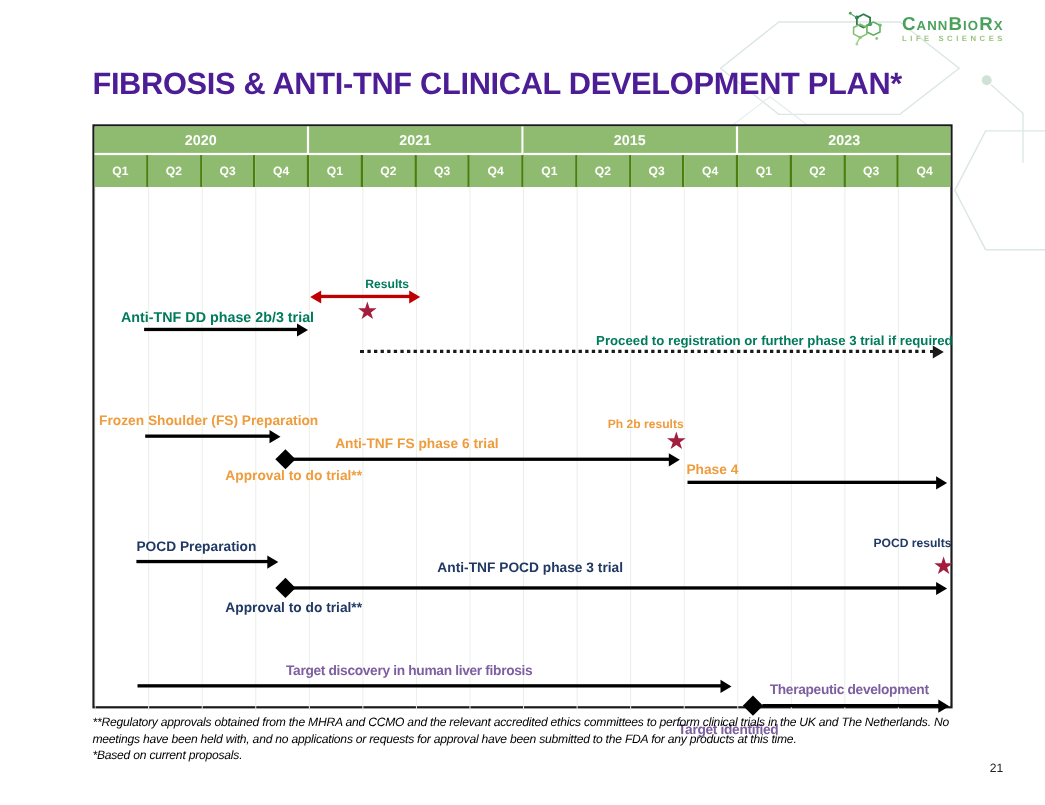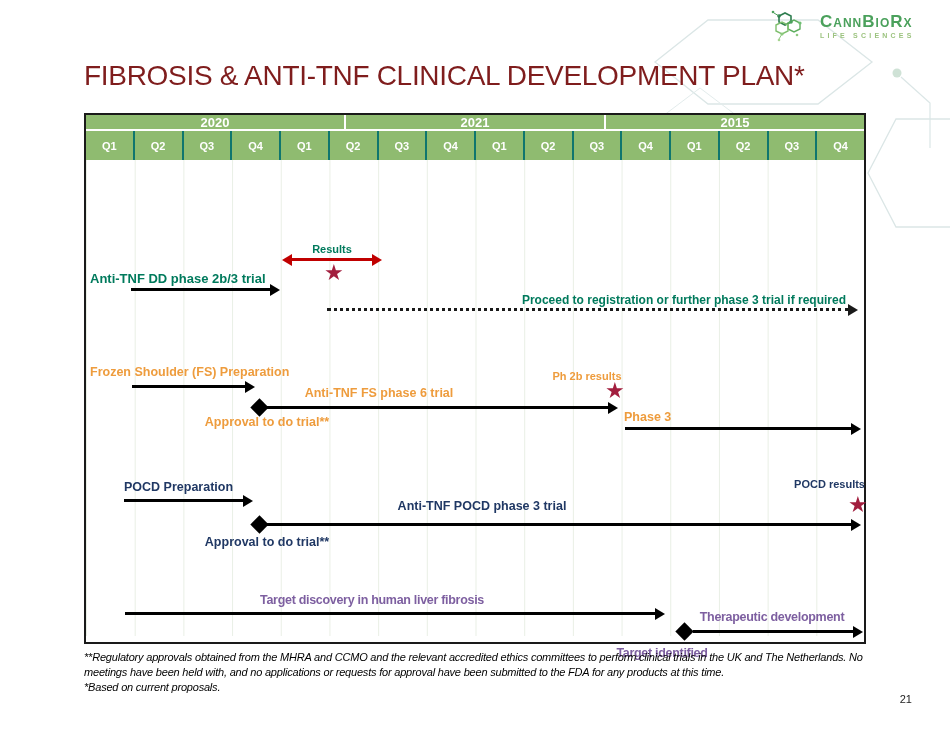--- a/index.html
+++ b/index.html
@@ -11,51 +11,51 @@
   #bg-decor{position:absolute;inset:0;pointer-events:none;}
   
   .logo{position:absolute;top:8px;left:766px;display:flex;align-items:center;gap:16px;}
   .logo-text{display:flex;flex-direction:column;line-height:1;}
   .logo-brand{
     font-variant:small-caps;font-weight:bold;font-size:17px;letter-spacing:1px;color:#4ba15c;
   }
   .logo-tagline{font-size:7px;letter-spacing:3.2px;color:#9cc37f;margin-top:2px;font-weight:bold;}
   
   .page-title{
-    position:absolute;left:84px;top:60px;font-size:28px;font-weight:normal;
-    color:#7f1d1d;letter-spacing:-0.3px;white-space:nowrap;
+    position:absolute;left:84px;top:60px;font-size:28px;font-weight:bold;
+    color:#4c1d95;letter-spacing:-0.3px;white-space:nowrap;
   }
   
   .chart{
     position:absolute;left:84px;top:113px;width:782px;height:531px;
     border:2px solid #1a1a1a;box-sizing:border-box;background:#fff;
   }
-  .hdr-years{display:flex;height:16px;border-radius:13px;}
+  .hdr-years{display:flex;height:26px;border-radius:13px;}
   .hdr-years .ycell{
     flex:1;background:#8fbb70;color:#fff;font-weight:bold;font-size:13px;
     display:flex;align-items:center;justify-content:center;
     border-right:2px solid #fff;border-bottom:2px solid #fff;box-sizing:border-box;
   }
   .hdr-years .ycell:last-child{border-right:none;}
   .hdr-quarters{display:flex;height:29px;}
   .hdr-quarters .qcell{
     flex:1;background:#8fbb70;color:#fff;font-weight:bold;font-size:11px;
     display:flex;align-items:center;justify-content:center;
-    border-right:2px solid #0f766e;box-sizing:border-box;
+    border-right:2px solid #4d7c0f;box-sizing:border-box;
   }
   .hdr-quarters .qcell:last-child{border-right:none;}
   .gantt{
     position:relative;height:476px;
     background-image:linear-gradient(90deg,#e9efe5 1px,transparent 1px);
     background-size:48.69px 100%;
   }
   
   .lbl{position:absolute;font-weight:bold;white-space:nowrap;font-size:12.5px;}
   .sm{font-size:11px;}
-  .teal{color:#007a5c;} .orange{color:#ee9c3d;} .navy{color:#203864;} .purple{color:#7d5fa0;letter-spacing:-0.3px;}
+  .teal{color:#007a5c;padding-left:20px;} .orange{color:#ee9c3d;} .navy{color:#203864;} .purple{color:#7d5fa0;letter-spacing:-0.3px;}
   .ctr{text-align:center;} .rt{text-align:right;}
   .arrow{position:absolute;height:3px;background:#000;}
   .arrow::after{
     content:'';position:absolute;right:-9px;top:-4.5px;width:0;height:0;
     border-left:10px solid #000;border-top:6px solid transparent;border-bottom:6px solid transparent;
   }
   .darrow{position:absolute;height:3px;background:#c00000;}
   .darrow::after{
     content:'';position:absolute;right:-9px;top:-4.5px;width:0;height:0;
     border-left:10px solid #c00000;border-top:6px solid transparent;border-bottom:6px solid transparent;
@@ -111,20 +111,21 @@
 </div>
 
 <div class="page-title">FIBROSIS &amp; ANTI-TNF CLINICAL DEVELOPMENT PLAN*</div>
 
 <div class="chart">
 
   <div class="hdr-years">
     <div class="ycell">2020</div>
     <div class="ycell">2021</div>
     <div class="ycell">2015</div>
+    <div class="ycell">2023</div>
   </div>
 
   <div class="hdr-quarters">
     <div class="qcell">Q1</div>
     <div class="qcell">Q2</div>
     <div class="qcell">Q3</div>
     <div class="qcell">Q4</div>
     <div class="qcell">Q1</div>
     <div class="qcell">Q2</div>
     <div class="qcell">Q3</div>
@@ -150,21 +151,21 @@
     <div class="dotarrow" style="left:241px;top:148px;width:522px;"></div>
 
     <div class="lbl orange" style="left:4px;top:205px;">Frozen Shoulder (FS) Preparation</div>
     <div class="arrow" style="left:46px;top:225px;width:114px;"></div>
     <div class="diamond" style="left:167px;top:241px;"></div>
     <div class="lbl orange ctr" style="left:118px;top:255px;width:126px;">Approval to do trial**</div>
     <div class="lbl orange ctr" style="left:208px;top:226px;width:170px;">Anti-TNF FS phase 6 trial</div>
     <div class="arrow" style="left:180px;top:246px;width:343px;"></div>
     <div class="lbl orange sm ctr" style="left:451px;top:210px;width:100px;">Ph 2b results</div>
     <div class="star" style="left:519px;top:220px;">★</div>
-    <div class="lbl orange" style="left:538px;top:250px;">Phase 3</div>
+    <div class="lbl orange" style="left:538px;top:250px;">Phase 4</div>
     <div class="arrow" style="left:539px;top:267px;width:227px;"></div>
 
     <div class="lbl navy" style="left:38px;top:320px;">POCD Preparation</div>
     <div class="arrow" style="left:38px;top:339px;width:120px;"></div>
     <div class="diamond" style="left:167px;top:358px;"></div>
     <div class="lbl navy ctr" style="left:118px;top:375px;width:126px;">Approval to do trial**</div>
     <div class="lbl navy ctr" style="left:296px;top:339px;width:200px;">Anti-TNF POCD phase 3 trial</div>
     <div class="arrow" style="left:180px;top:363px;width:586px;"></div>
     <div class="lbl navy sm rt" style="left:659px;top:318px;width:120px;">POCD results</div>
     <div class="star" style="left:762px;top:334px;">★</div>

